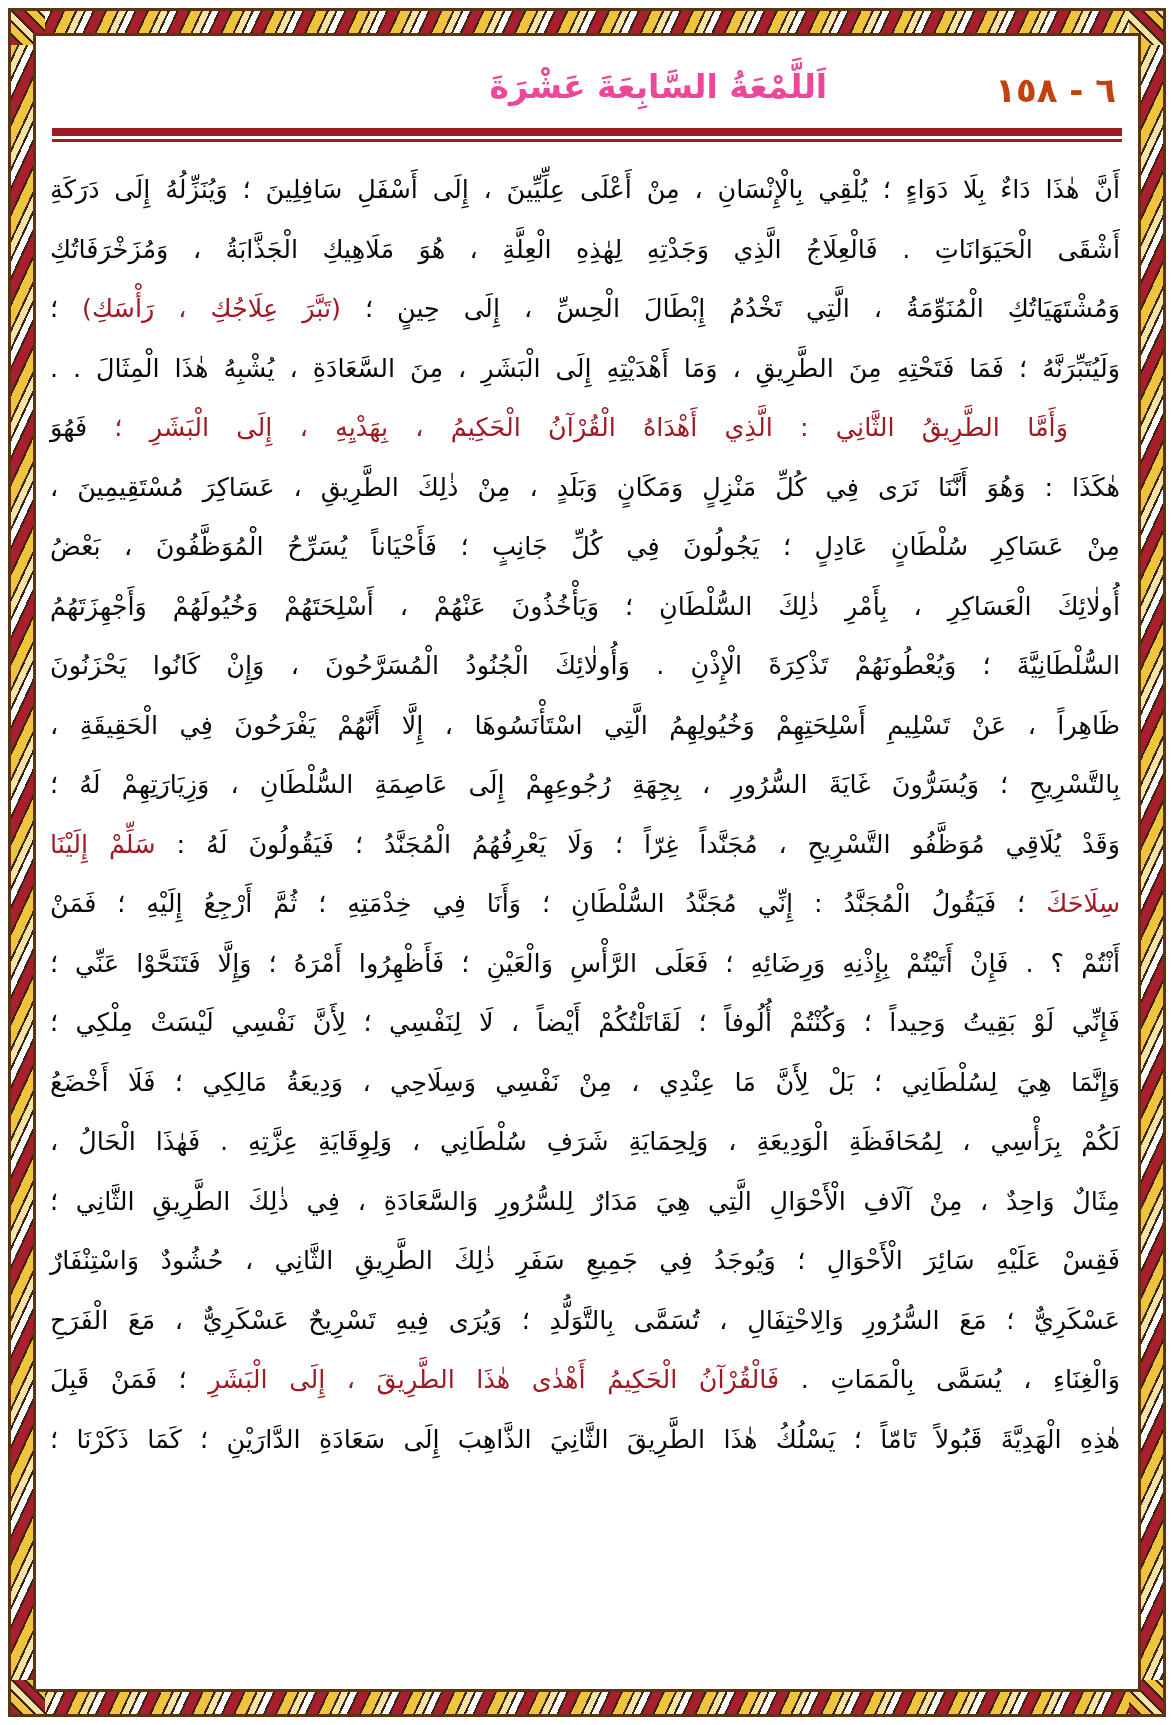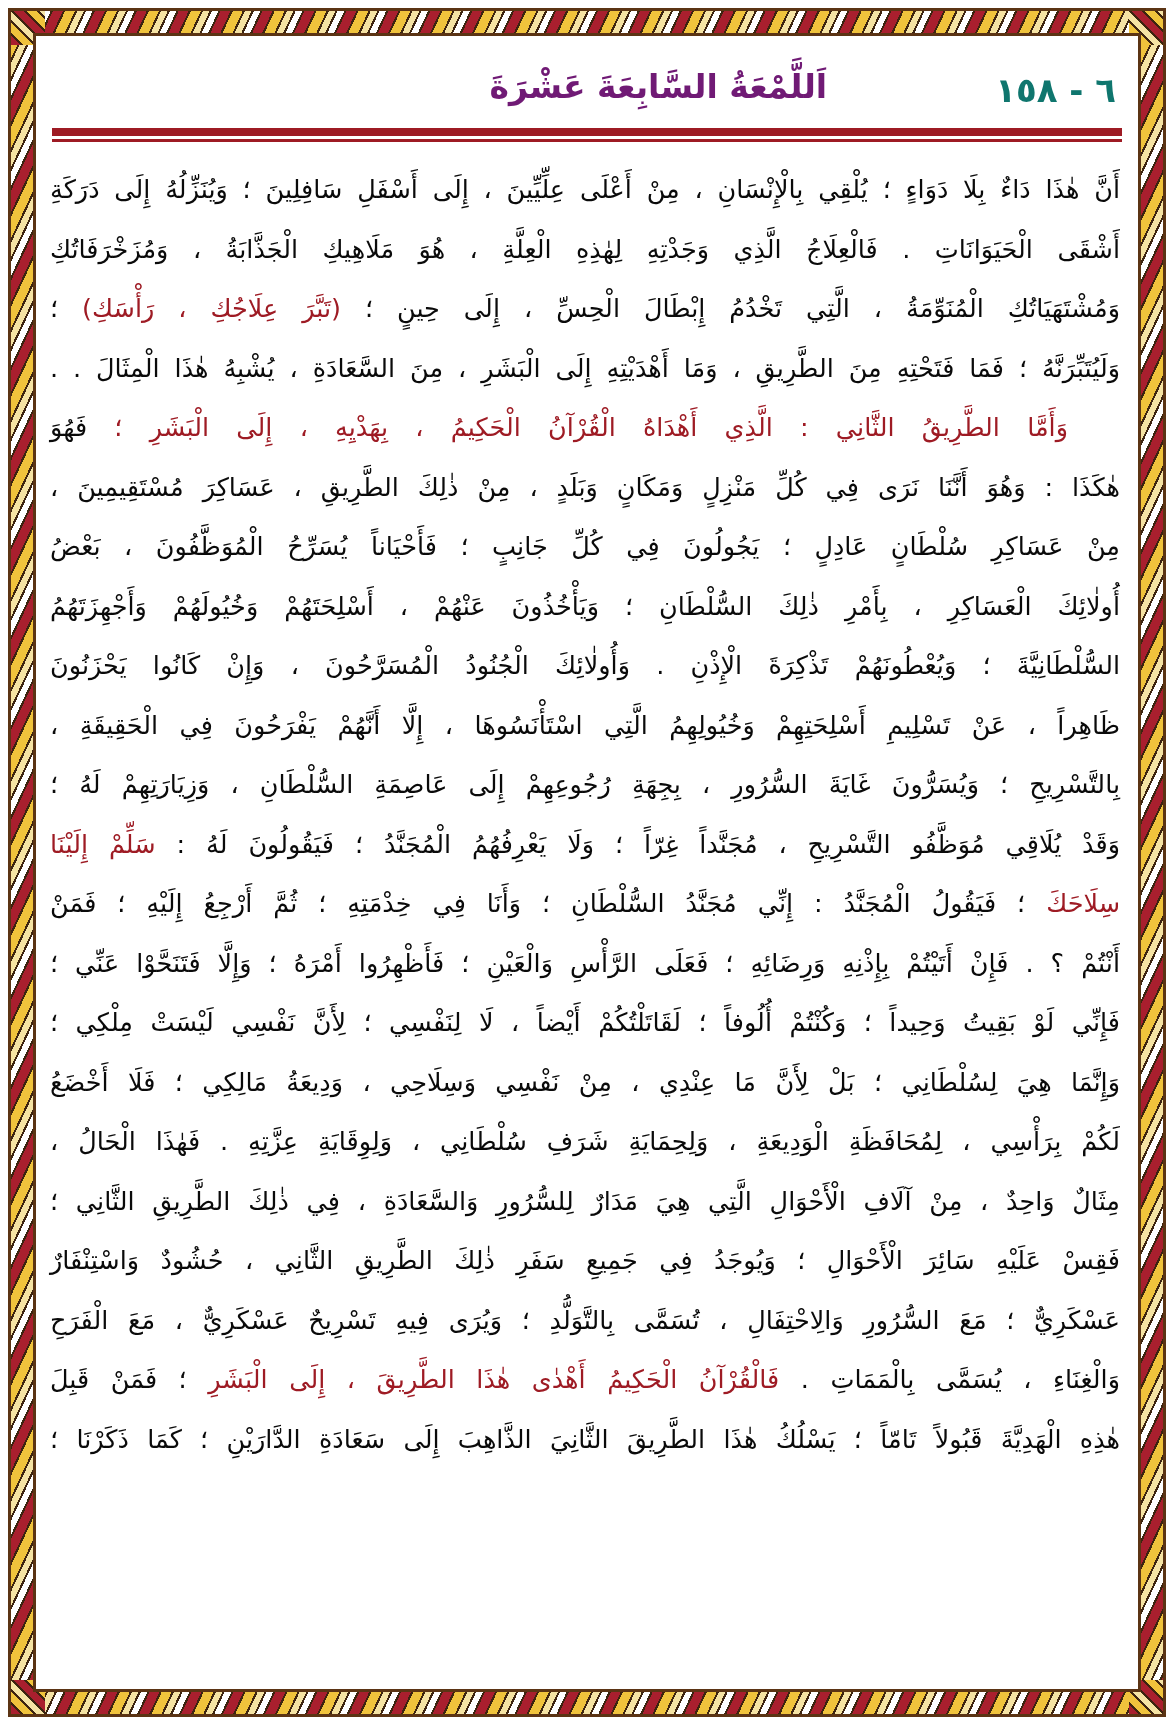--- a/index.html
+++ b/index.html
@@ -86,32 +86,32 @@
   .header-row {
     position: relative;
     height: 74px;
     display: flex;
     align-items: center;
     justify-content: flex-start;
     padding: 0 6px;
   }
 
   .page-number {
-    color: #0f766e;
+    color: #c2410c;
     font-size: 34px;
     font-weight: bold;
     letter-spacing: 1px;
     white-space: nowrap;
     direction: rtl;
     line-height: 1;
     margin-top: 6px;
   }
 
   .header-title {
-    color: #701a75;
+    color: #ec4899;
     font-size: 33px;
     font-weight: bold;
     white-space: nowrap;
     line-height: 1.25;
     margin-right: 168px;
   }
   .rule-wrap {
     padding: 4px 0 0 0;
   }
   .rule-line {

